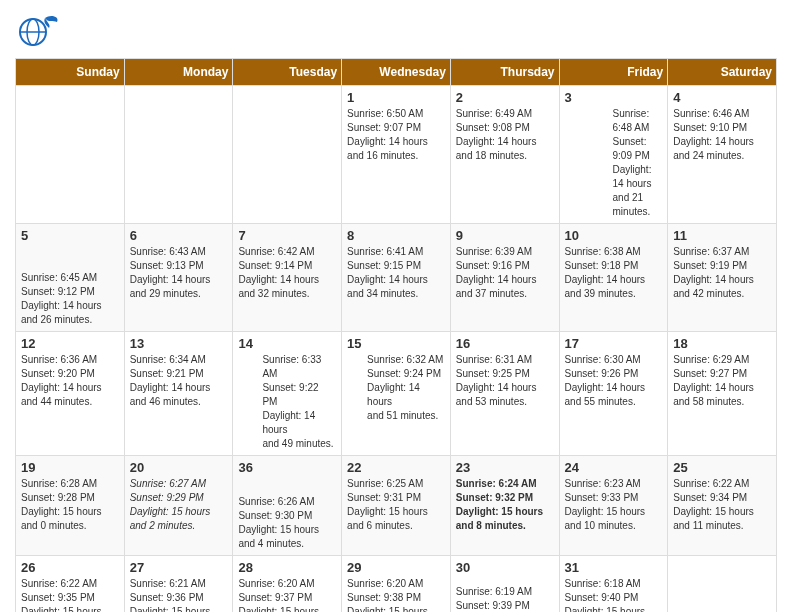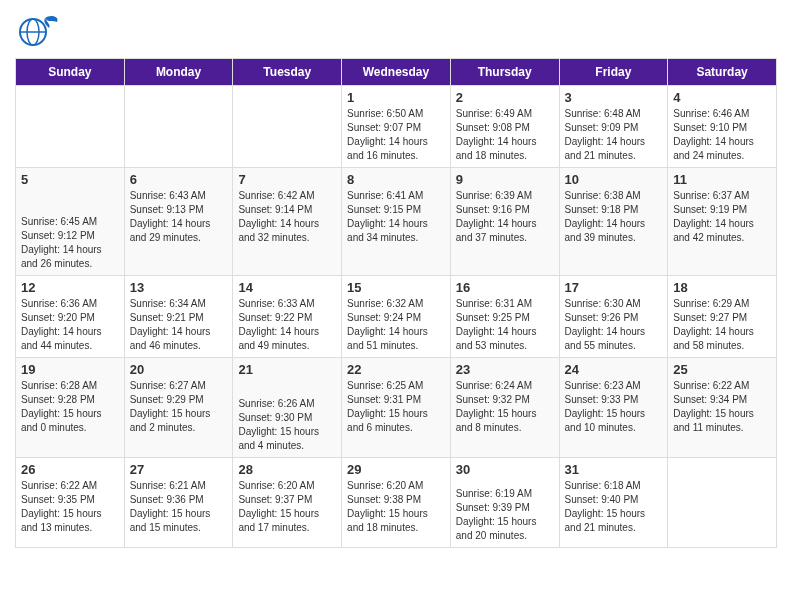--- a/index.html
+++ b/index.html
@@ -42,26 +42,26 @@
     .location {
       font-size: 15px;
       color: #555;
     }
     table {
       width: 100%;
       border-collapse: collapse;
       table-layout: fixed;
     }
     thead tr th {
-      background-color: #4c1d95;
+      background-color: #a16207;
       color: #fff;
       font-size: 12px;
       font-weight: bold;
       padding: 6px 4px;
-      text-align: center;
+      text-align: right;
       border: 1px solid #ddd;
     }
     tbody tr td {
       border: 1px solid #ddd;
       vertical-align: top;
       padding: 4px 5px;
       font-size: 10.5px;
       color: #333;
       height: 80px;
       background: #fff;
@@ -139,21 +139,21 @@
         </td>
         <td>
           <span class="day-number">2</span>
           <div class="day-detail" style="white-space: pre-line;">Sunrise: 6:49 AM
 Sunset: 9:08 PM
 Daylight: 14 hours
 and 18 minutes.</div>
         </td>
         <td>
           <span class="day-number">3</span>
-          <div class="day-detail" style="white-space: pre-line;">Sunrise: 6:48 AM
+          <div class="day-detail" style="white-space: pre-line; margin-left: 48px;">Sunrise: 6:48 AM
 Sunset: 9:09 PM
 Daylight: 14 hours
 and 21 minutes.</div>
         </td>
         <td>
           <span class="day-number">4</span>
           <div class="day-detail" style="white-space: pre-line;">Sunrise: 6:46 AM
 Sunset: 9:10 PM
 Daylight: 14 hours
 and 24 minutes.</div>
@@ -220,28 +220,28 @@
         </td>
         <td>
           <span class="day-number">13</span>
           <div class="day-detail" style="white-space: pre-line;">Sunrise: 6:34 AM
 Sunset: 9:21 PM
 Daylight: 14 hours
 and 46 minutes.</div>
         </td>
         <td>
           <span class="day-number">14</span>
-          <div class="day-detail" style="white-space: pre-line;">Sunrise: 6:33 AM
+          <div class="day-detail" style="white-space: pre-line; margin-left: 24px;">Sunrise: 6:33 AM
 Sunset: 9:22 PM
 Daylight: 14 hours
 and 49 minutes.</div>
         </td>
         <td>
           <span class="day-number">15</span>
-          <div class="day-detail" style="white-space: pre-line;">Sunrise: 6:32 AM
+          <div class="day-detail" style="white-space: pre-line; margin-left: 20px;">Sunrise: 6:32 AM
 Sunset: 9:24 PM
 Daylight: 14 hours
 and 51 minutes.</div>
         </td>
         <td>
           <span class="day-number">16</span>
           <div class="day-detail" style="white-space: pre-line;">Sunrise: 6:31 AM
 Sunset: 9:25 PM
 Daylight: 14 hours
 and 53 minutes.</div>
@@ -264,42 +264,42 @@
       <tr>
         <td>
           <span class="day-number">19</span>
           <div class="day-detail" style="white-space: pre-line;">Sunrise: 6:28 AM
 Sunset: 9:28 PM
 Daylight: 15 hours
 and 0 minutes.</div>
         </td>
         <td>
           <span class="day-number">20</span>
-          <div class="day-detail" style="white-space: pre-line;">Sunrise: 6:27 AM
+          <div class="day-detail" style="white-space: pre-line; font-style: italic;">Sunrise: 6:27 AM
 Sunset: 9:29 PM
 Daylight: 15 hours
 and 2 minutes.</div>
         </td>
         <td>
-          <span class="day-number">21</span>
+          <span class="day-number">36</span>
           <div class="day-detail" style="white-space: pre-line; margin-top: 20px;">Sunrise: 6:26 AM
 Sunset: 9:30 PM
 Daylight: 15 hours
 and 4 minutes.</div>
         </td>
         <td>
           <span class="day-number">22</span>
           <div class="day-detail" style="white-space: pre-line;">Sunrise: 6:25 AM
 Sunset: 9:31 PM
 Daylight: 15 hours
 and 6 minutes.</div>
         </td>
         <td>
           <span class="day-number">23</span>
-          <div class="day-detail" style="white-space: pre-line;">Sunrise: 6:24 AM
+          <div class="day-detail" style="white-space: pre-line; font-weight: bold;">Sunrise: 6:24 AM
 Sunset: 9:32 PM
 Daylight: 15 hours
 and 8 minutes.</div>
         </td>
         <td>
           <span class="day-number">24</span>
           <div class="day-detail" style="white-space: pre-line;">Sunrise: 6:23 AM
 Sunset: 9:33 PM
 Daylight: 15 hours
 and 10 minutes.</div>

